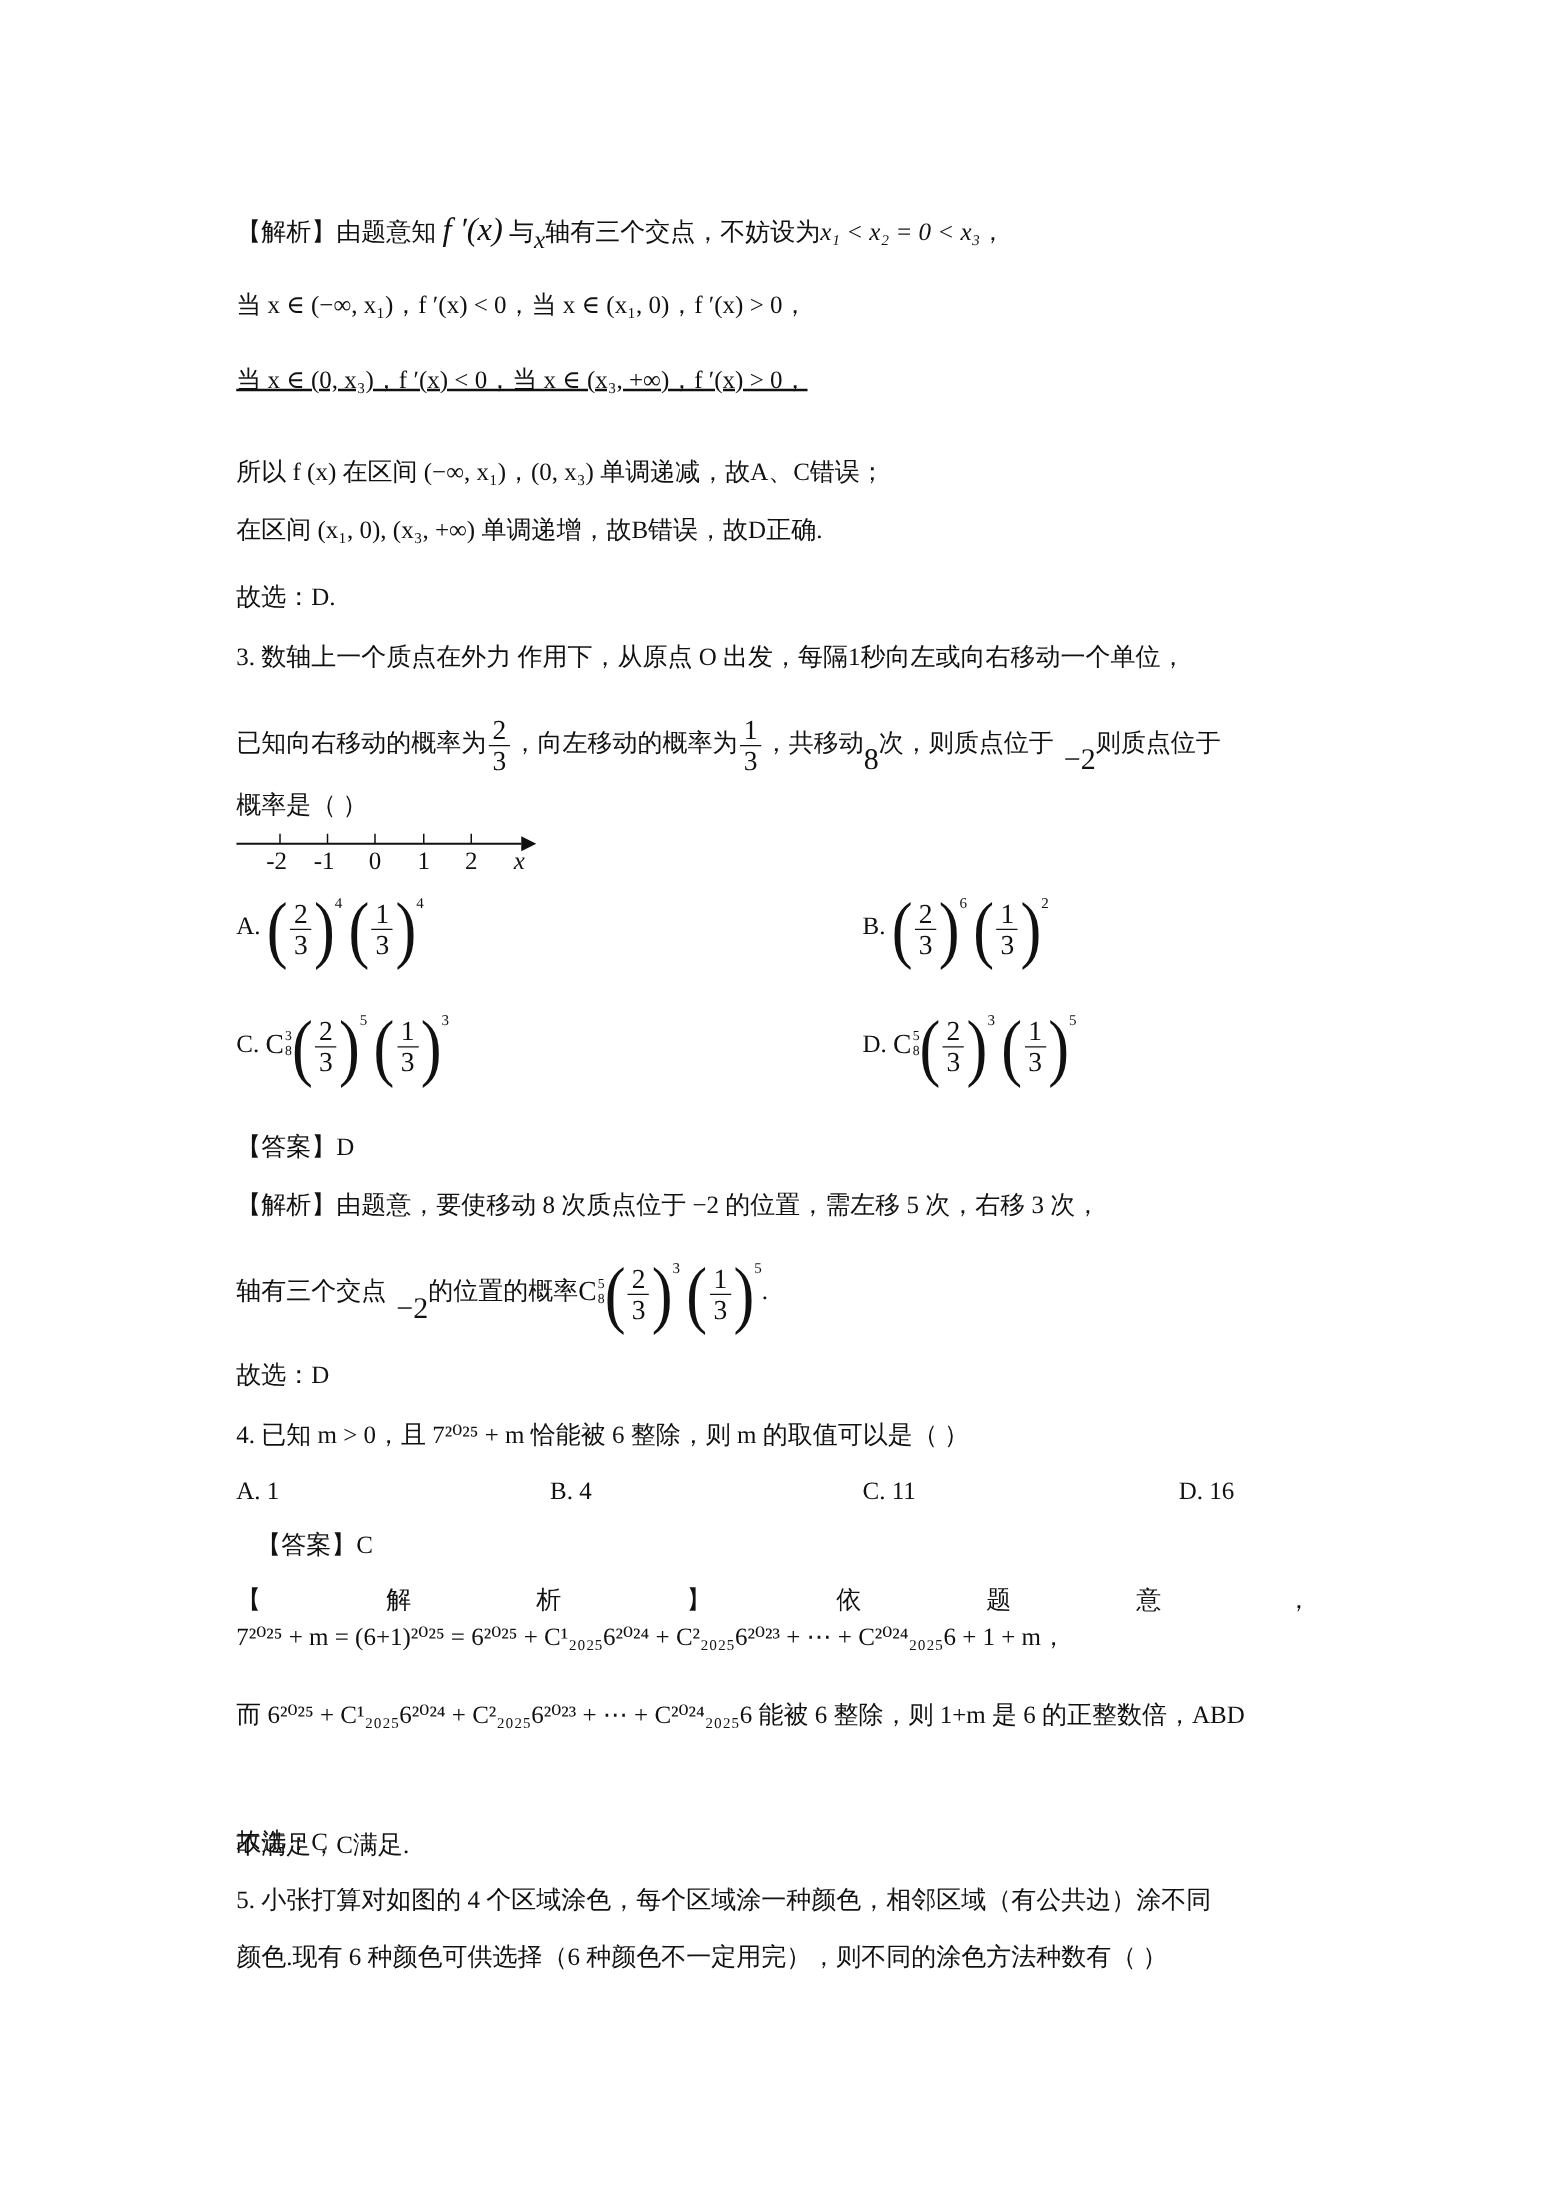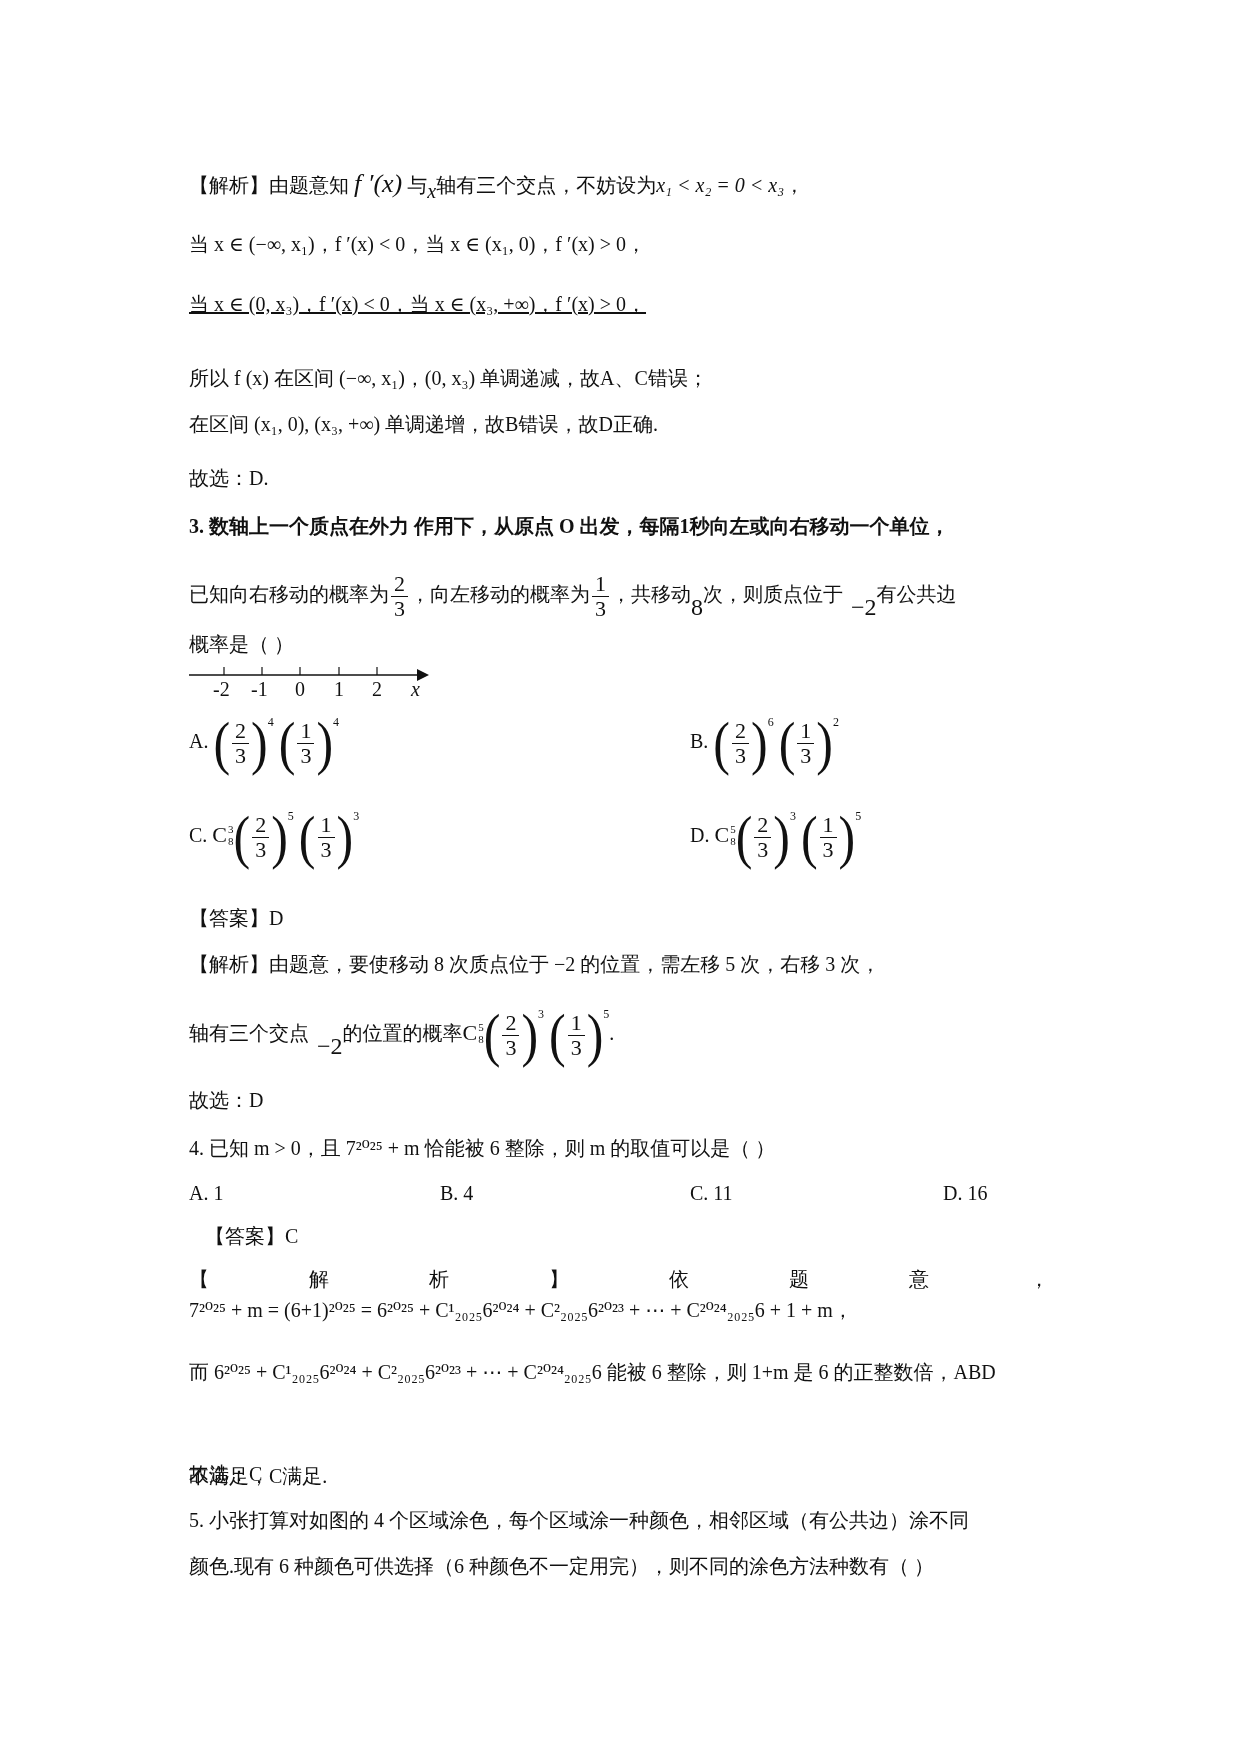--- a/index.html
+++ b/index.html
@@ -31,23 +31,23 @@
     <span>【解析】</span><span>由题意知</span>
     <span class="i big">f ′(x)</span>
     <span>与</span><span class="i" style="position:relative;top:6px;">x</span><span>轴有三个交点，不妨设为</span><span class="i">x₁ &lt; x₂ = 0 &lt; x₃</span><span>，</span>
   </div>
   <div class="line" style="top:230px;">当 x ∈ (−∞, x₁)，f ′(x) &lt; 0，当 x ∈ (x₁, 0)，f ′(x) &gt; 0，</div>
   <div class="line" style="top:290px;text-decoration:underline;">当 x ∈ (0, x₃)，f ′(x) &lt; 0，当 x ∈ (x₃, +∞)，f ′(x) &gt; 0，</div>
   <div class="line" style="top:364px;">所以 f (x) 在区间 (−∞, x₁)，(0, x₃) 单调递减，故A、C错误；</div>
   <div class="line" style="top:410px;">在区间 (x₁, 0), (x₃, +∞) 单调递增，故B错误，故D正确.</div>
   <div class="line" style="top:464px;">故选：D.</div>
 
-  <div class="line" style="top:512px;font-weight:bold;">3. 数轴上一个质点在外力   作用下，从原点 O 出发，每隔1秒向左或向右移动一个单位，</div>
+  <div class="line" style="top:512px;">3. 数轴上一个质点在外力   作用下，从原点 O 出发，每隔1秒向左或向右移动一个单位，</div>
   <div class="line" style="top:572px;">
-    <span>已知向右移动的概率为</span><span class="frac"><span class="num">2</span><span class="den">3</span></span><span>，向左移动的概率为</span><span class="frac"><span class="num">1</span><span class="den">3</span></span><span>，共移动</span><span class="lowered">8</span><span>次，则质点位于</span><span class="lowered" style="margin-left:8px;">−2</span><span>有公共边</span>
+    <span>已知向右移动的概率为</span><span class="frac"><span class="num">2</span><span class="den">3</span></span><span>，向左移动的概率为</span><span class="frac"><span class="num">1</span><span class="den">3</span></span><span>，共移动</span><span class="lowered">8</span><span>次，则质点位于</span><span class="lowered" style="margin-left:8px;">−2</span><span>则质点位于</span>
   </div>
   <div class="line" style="top:630px;text-align:center;">概率是（      ）</div>
 
   <div class="numline">
     <svg width="240" height="40">
       <line x1="0" y1="12" x2="228" y2="12" stroke="#111" stroke-width="1.6"></line>
       <polygon points="228,6 240,12 228,18" fill="#111"></polygon>
       <line x1="35" y1="4" x2="35" y2="12" stroke="#111" stroke-width="1.2"></line>
       <line x1="73" y1="4" x2="73" y2="12" stroke="#111" stroke-width="1.2"></line>
       <line x1="111" y1="4" x2="111" y2="12" stroke="#111" stroke-width="1.2"></line>

